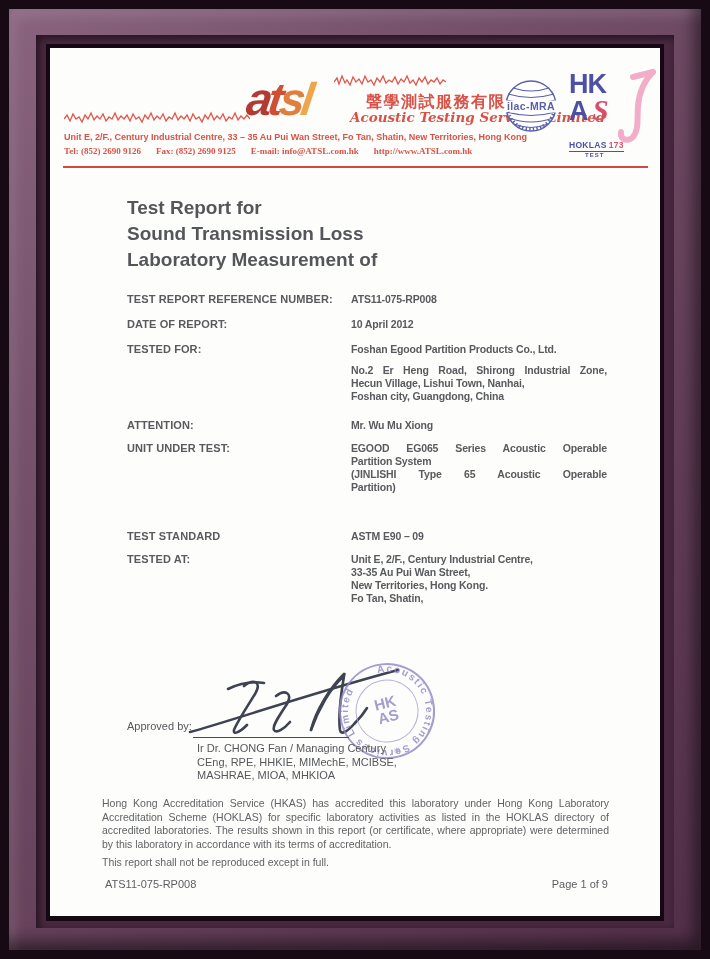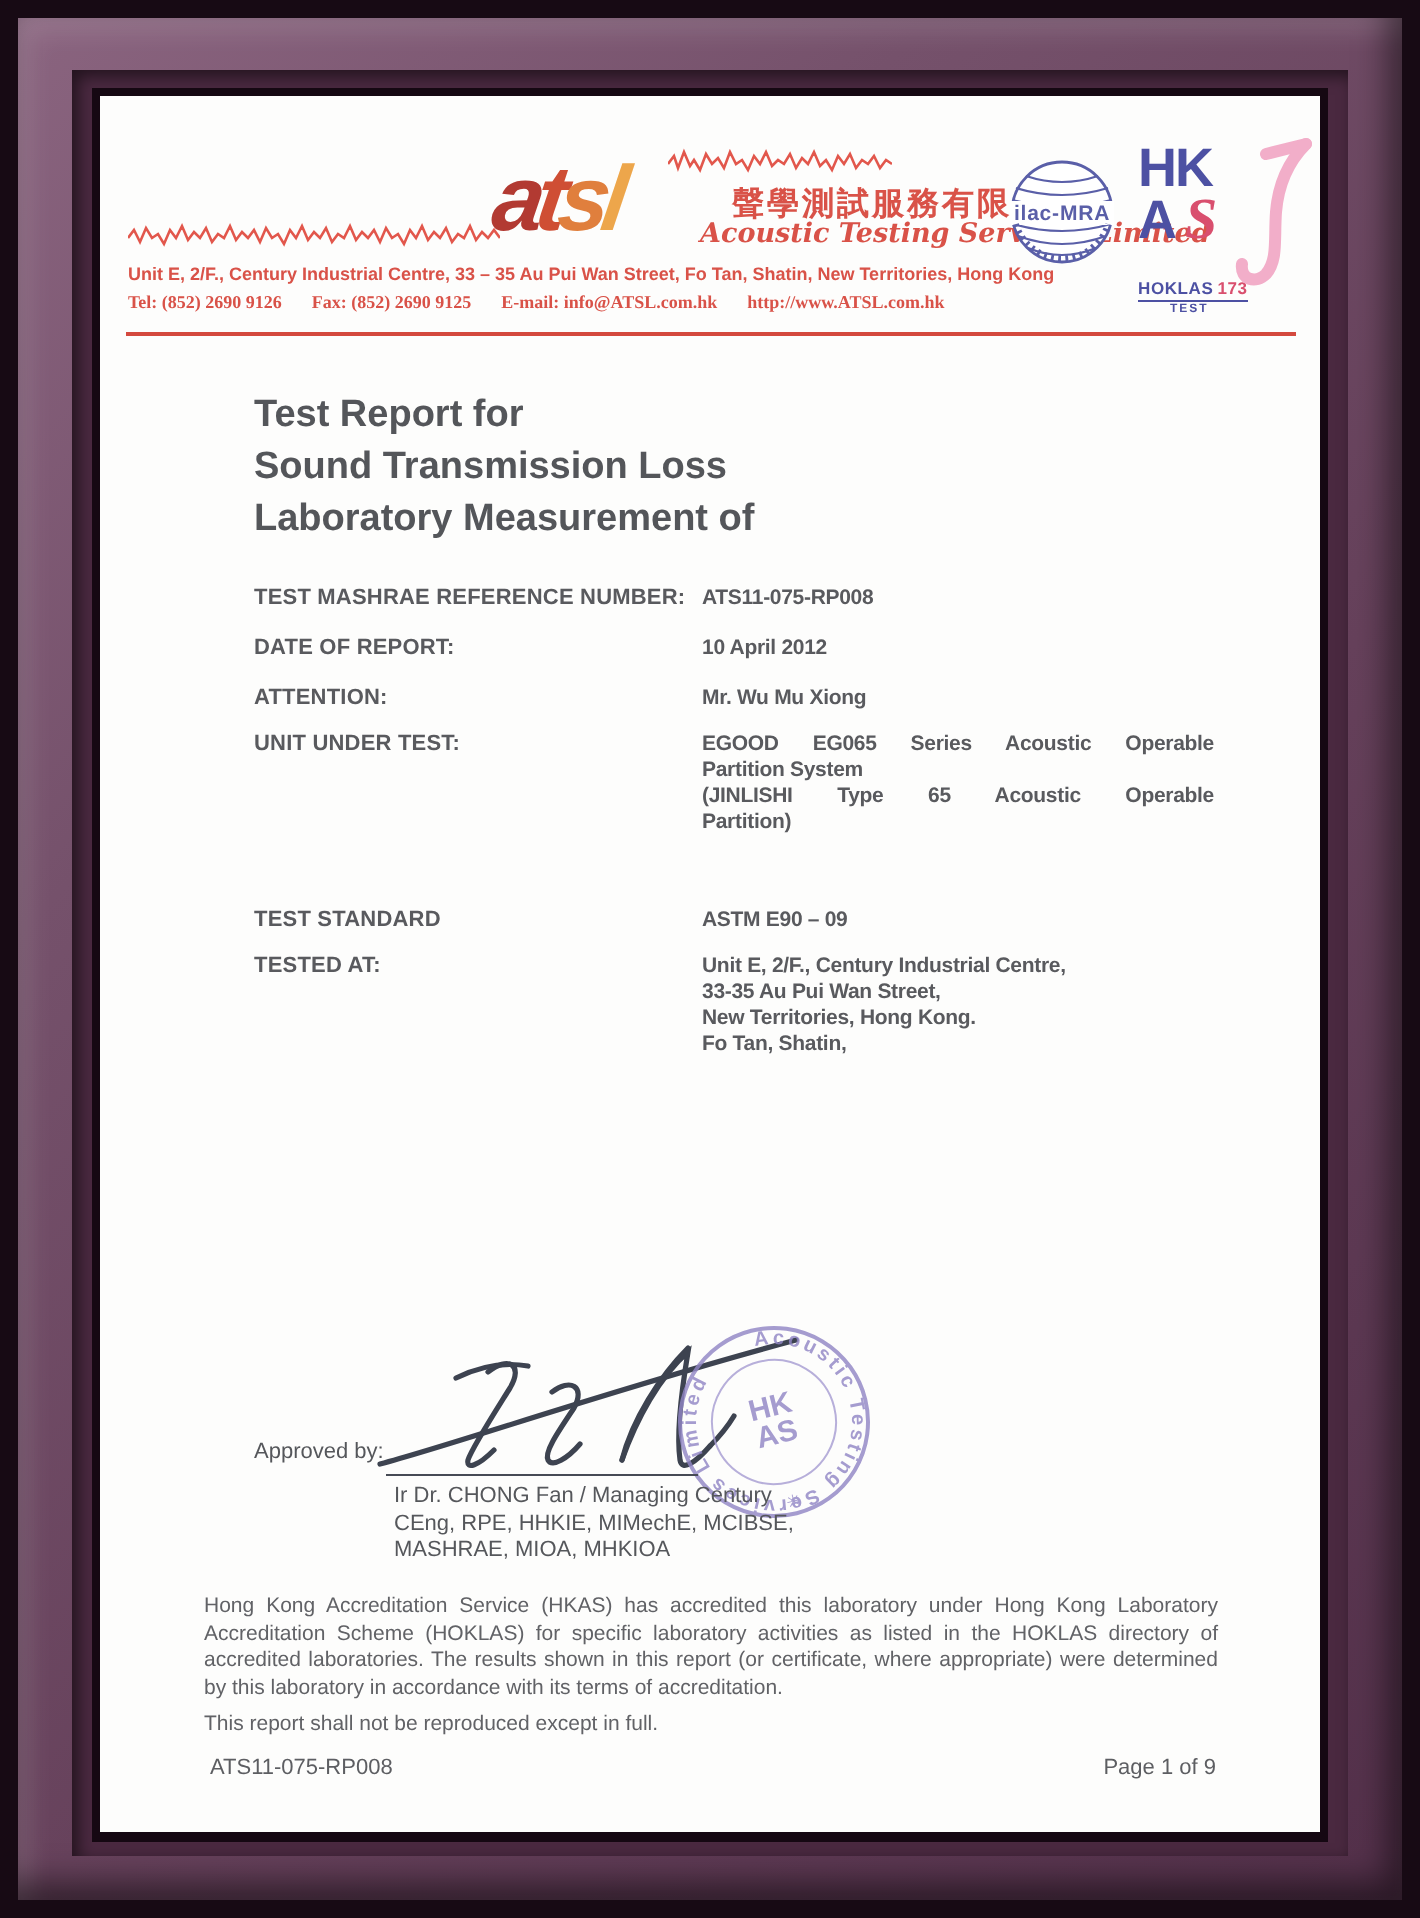--- a/index.html
+++ b/index.html
@@ -140,33 +140,43 @@
 
   <div class="title">
     <div>Test Report for</div>
     <div>Sound Transmission Loss</div>
     <div>Laboratory Measurement of</div>
   </div>
 
   <div class="fields">
 
     <div class="frow mb12">
-      <div class="flabel">TEST MASHRAE REFERENCE NUMBER:</div>
+      <div class="flabel">TEST REPORT REFERENCE NUMBER:</div>
       <div class="fval">
           <div class="vline">ATS11-075-RP008</div>
         </div>
     </div>
 
     <div class="frow mb12">
       <div class="flabel">DATE OF REPORT:</div>
       <div class="fval">
           <div class="vline">10 April 2012</div>
         </div>
     </div>
 
+    <div class="frow mb16">
+      <div class="flabel">TESTED FOR:</div>
+      <div class="fval">
+        <div class="vline">Foshan Egood Partition Products Co., Ltd.</div>
+        <div class="sp8"></div>
+        <div class="just">No.2 Er Heng Road, Shirong Industrial Zone,</div>
+        <div class="vline">Hecun Village, Lishui Town, Nanhai,</div>
+        <div class="vline">Foshan city, Guangdong, China</div>
+      </div>
+    </div>
 
     <div class="frow mb10">
       <div class="flabel">ATTENTION:</div>
       <div class="fval">
           <div class="vline">Mr. Wu Mu Xiong</div>
         </div>
     </div>
 
     <div class="frow mb36">
       <div class="flabel">UNIT UNDER TEST:</div>

